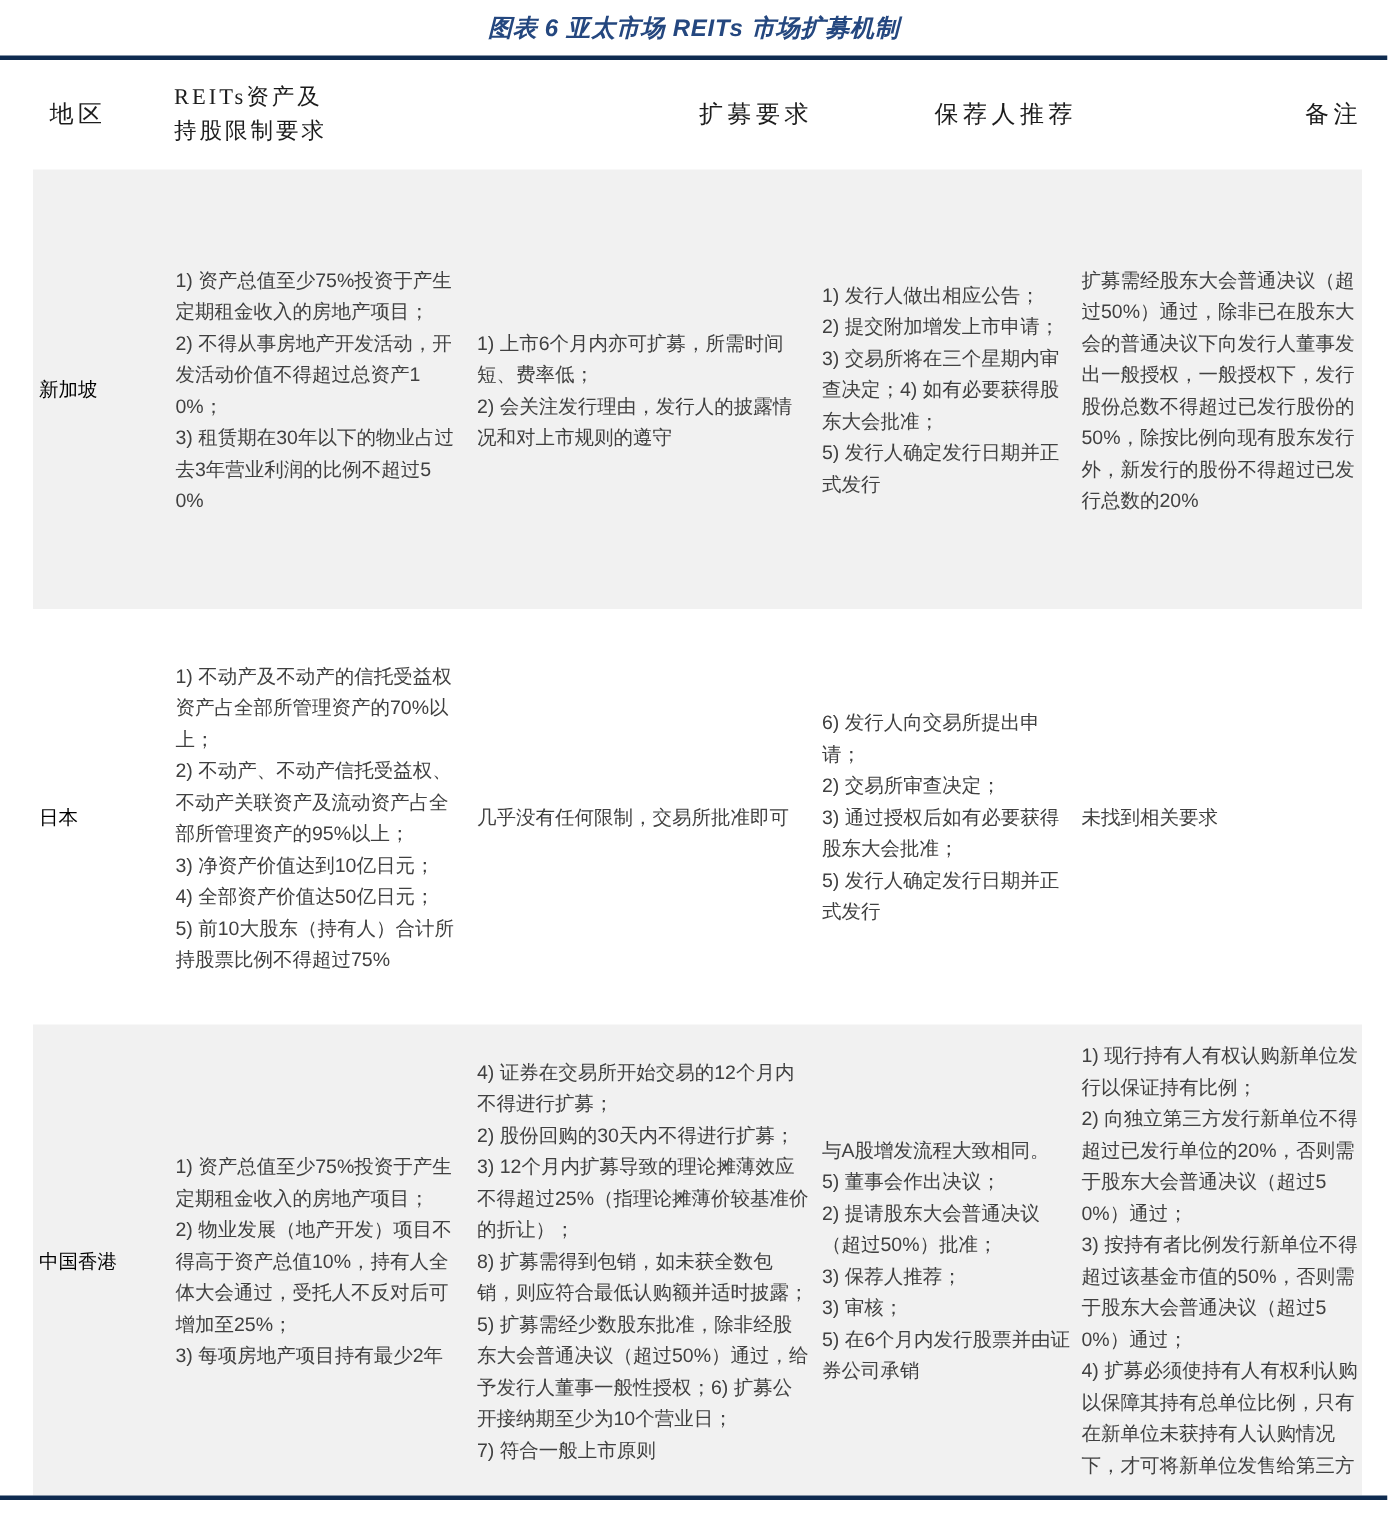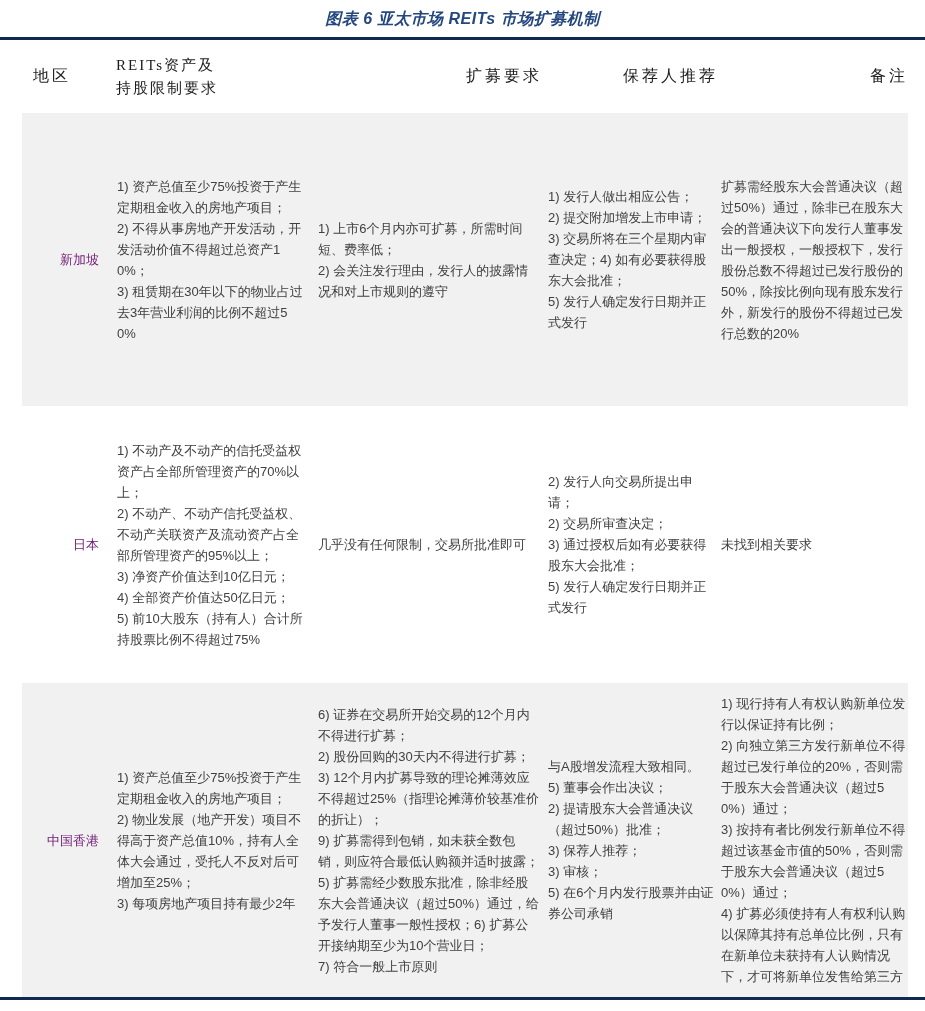--- a/index.html
+++ b/index.html
@@ -32,21 +32,21 @@
   }
   th.h-region{text-align:left;padding-left:11px;}
   th.h-restrict{text-align:left;letter-spacing:2px;font-size:15px;line-height:23px;padding-left:2px;margin-left:40px;}
   th.h-center{text-align:right;}
   tbody td{
     vertical-align:middle;font-size:13px;line-height:21px;
     color:var(--text);padding:10px 2px 10px 6px;
     word-break:break-all;
   }
   tbody tr.shaded td{background:var(--shade);}
-  td.region{text-align:right;padding:15px;font-size:13px;color:#701a75;}
+  td.region{text-align:left;padding:4px;font-size:13px;color:#000000;}
   td.restrictions{padding-left:3px;padding-right:7px;}
   td.notes{padding-left:3px;padding-right:1px;}
   tr.r1{height:293px;}
   tr.r2{height:277px;}
   tr.r3{height:289px;}
   .para{margin:0;}
 </style>
 </head>
 <body>
 
@@ -101,41 +101,41 @@
           <div class="para">1) 不动产及不动产的信托受益权资产占全部所管理资产的70%以上；</div>
           <div class="para">2) 不动产、不动产信托受益权、不动产关联资产及流动资产占全部所管理资产的95%以上；</div>
           <div class="para">3) 净资产价值达到10亿日元；</div>
           <div class="para">4) 全部资产价值达50亿日元；</div>
           <div class="para">5) 前10大股东（持有人）合计所持股票比例不得超过75%</div>
         </td>
       <td class="requirements">
           <div class="para">几乎没有任何限制，交易所批准即可</div>
         </td>
       <td class="process">
-          <div class="para">2) 发行人向交易所提出申请；</div>
+          <div class="para">6) 发行人向交易所提出申请；</div>
           <div class="para">2) 交易所审查决定；</div>
           <div class="para">3) 通过授权后如有必要获得股东大会批准；</div>
           <div class="para">5) 发行人确定发行日期并正式发行</div>
         </td>
       <td class="notes">
           <div class="para">未找到相关要求</div>
         </td>
     </tr>
     <tr class="r3 shaded">
       <td class="region">中国香港</td>
       <td class="restrictions">
           <div class="para">1) 资产总值至少75%投资于产生定期租金收入的房地产项目；</div>
           <div class="para">2) 物业发展（地产开发）项目不得高于资产总值10%，持有人全体大会通过，受托人不反对后可增加至25%；</div>
           <div class="para">3) 每项房地产项目持有最少2年</div>
         </td>
       <td class="requirements">
-          <div class="para">6) 证券在交易所开始交易的12个月内不得进行扩募；</div>
+          <div class="para">4) 证券在交易所开始交易的12个月内不得进行扩募；</div>
           <div class="para">2) 股份回购的30天内不得进行扩募；</div>
           <div class="para">3) 12个月内扩募导致的理论摊薄效应不得超过25%（指理论摊薄价较基准价的折让）；</div>
-          <div class="para">9) 扩募需得到包销，如未获全数包销，则应符合最低认购额并适时披露；</div>
+          <div class="para">8) 扩募需得到包销，如未获全数包销，则应符合最低认购额并适时披露；</div>
           <div class="para">5) 扩募需经少数股东批准，除非经股东大会普通决议（超过50%）通过，给予发行人董事一般性授权；6) 扩募公开接纳期至少为10个营业日；</div>
           <div class="para">7) 符合一般上市原则</div>
         </td>
       <td class="process">
           <div class="para">与A股增发流程大致相同。</div>
           <div class="para">5) 董事会作出决议；</div>
           <div class="para">2) 提请股东大会普通决议（超过50%）批准；</div>
           <div class="para">3) 保荐人推荐；</div>
           <div class="para">3) 审核；</div>
           <div class="para">5) 在6个月内发行股票并由证券公司承销</div>

